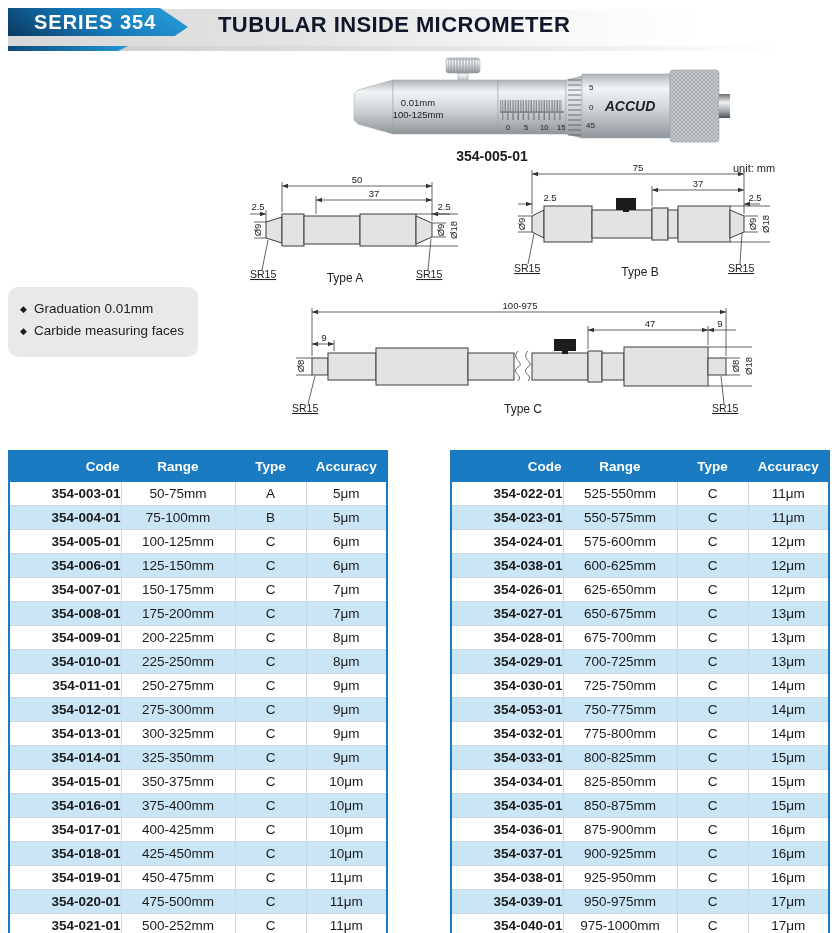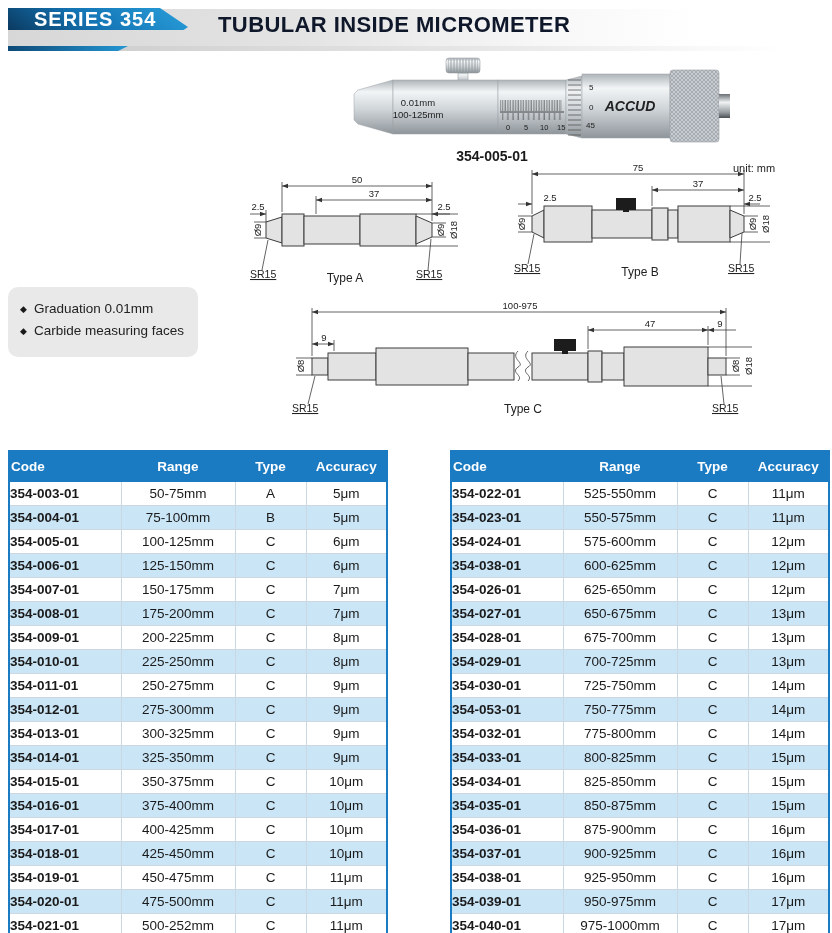--- a/index.html
+++ b/index.html
@@ -8,21 +8,21 @@
   .abs{position:absolute;}
 
   
   #banner-gray{left:8px;top:9px;width:816px;height:37px;
     background:linear-gradient(to right,#d7d7d7 0%,#e3e3e3 35%,#f7f7f7 65%,#ffffff 85%);}
   #banner-strip{left:8px;top:46px;width:816px;height:5px;
     background:linear-gradient(to right,#c9c9c9 0%,#e5e5e5 55%,#ffffff 95%);}
   #banner-strip-blue{left:8px;top:46px;width:120px;height:5px;
     background:linear-gradient(to right,#0d4a77,#2496d3);
     clip-path:polygon(0 0,120px 0,110px 100%,0 100%);}
-  #series-arrow{left:8px;top:8px;width:180px;height:22px;
+  #series-arrow{left:8px;top:8px;width:180px;height:28px;
     background:linear-gradient(215deg,#2aa0dc 0%,#1474b4 55%,#0b3a60 100%);
     clip-path:polygon(0 0,152px 0,180px 19px,152px 38px,0 38px);
     display:flex;align-items:center;}
   #series-label{color:#fff;font-weight:bold;font-size:20px;letter-spacing:1px;padding-left:26px;}
   #page-title{left:198px;top:12px;width:420px;font-size:22px;font-weight:bold;
     color:#0f172a;letter-spacing:.4px;white-space:nowrap;margin-left:20px;}
 
   
   #product-photo{left:330px;top:54px;width:400px;height:94px;}
   #product-caption{left:392px;top:148px;width:200px;text-align:center;
@@ -52,21 +52,21 @@
 
   
   .spec-table{position:absolute;top:450px;border-collapse:collapse;table-layout:fixed;
     width:380px;border:2px solid #1a7ac2;}
   #table-left{left:8px;}
   #table-right{left:450px;}
   .spec-table th{background:#1a7ac2;color:#fff;font-size:13.5px;font-weight:bold;
     height:27px;border:1px solid #1a7ac2;text-align:center;}
   .spec-table td{height:23px;font-size:13.5px;color:#1a1a1a;text-align:center;
     border:1px solid #ccd8e1;padding:0;}
-  .spec-table th:first-child,.spec-table td:first-child{text-align:left;}
+  .spec-table th:first-child,.spec-table td:first-child{text-align:right;}
   .spec-table td:first-child{font-weight:bold;}
   .spec-table tbody tr:nth-child(even){background:#c9e5f6;}
   .spec-table col.c-code{width:112px;} .spec-table col.c-range{width:114px;}
   .spec-table col.c-type{width:71px;}  .spec-table col.c-acc{width:81px;}
 </style>
 </head>
 <body>
 
 <div id="page">
 

